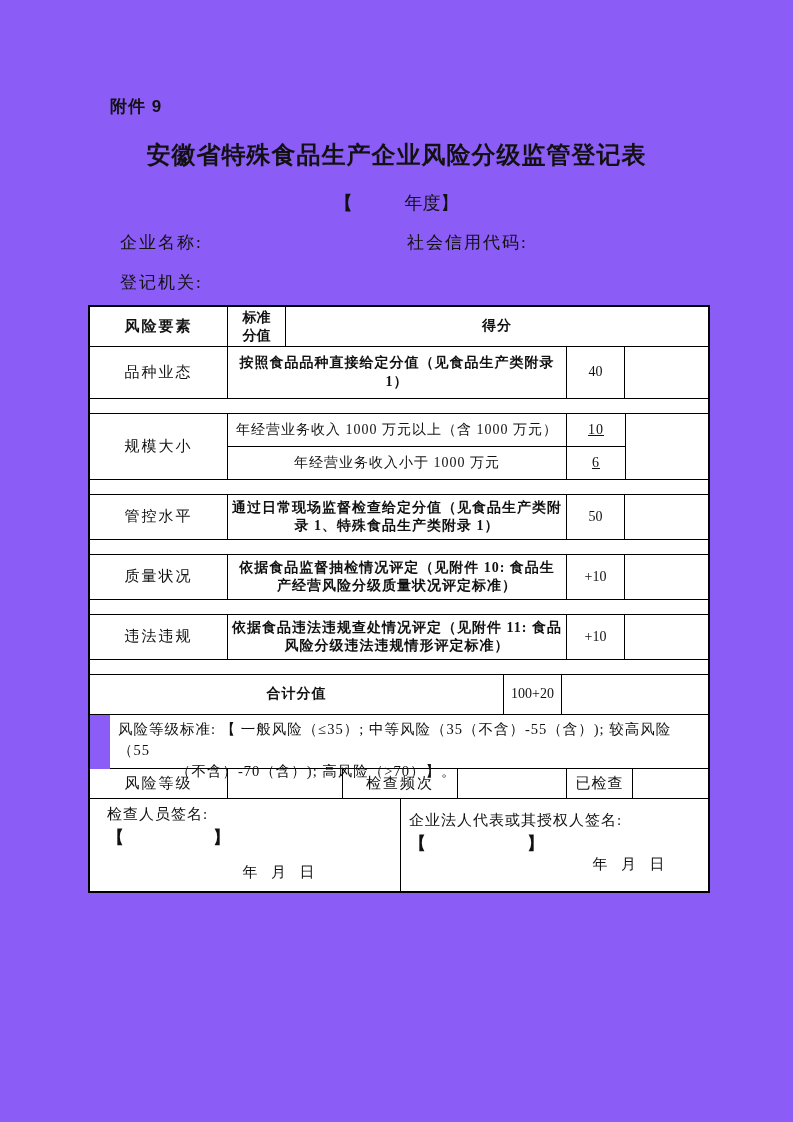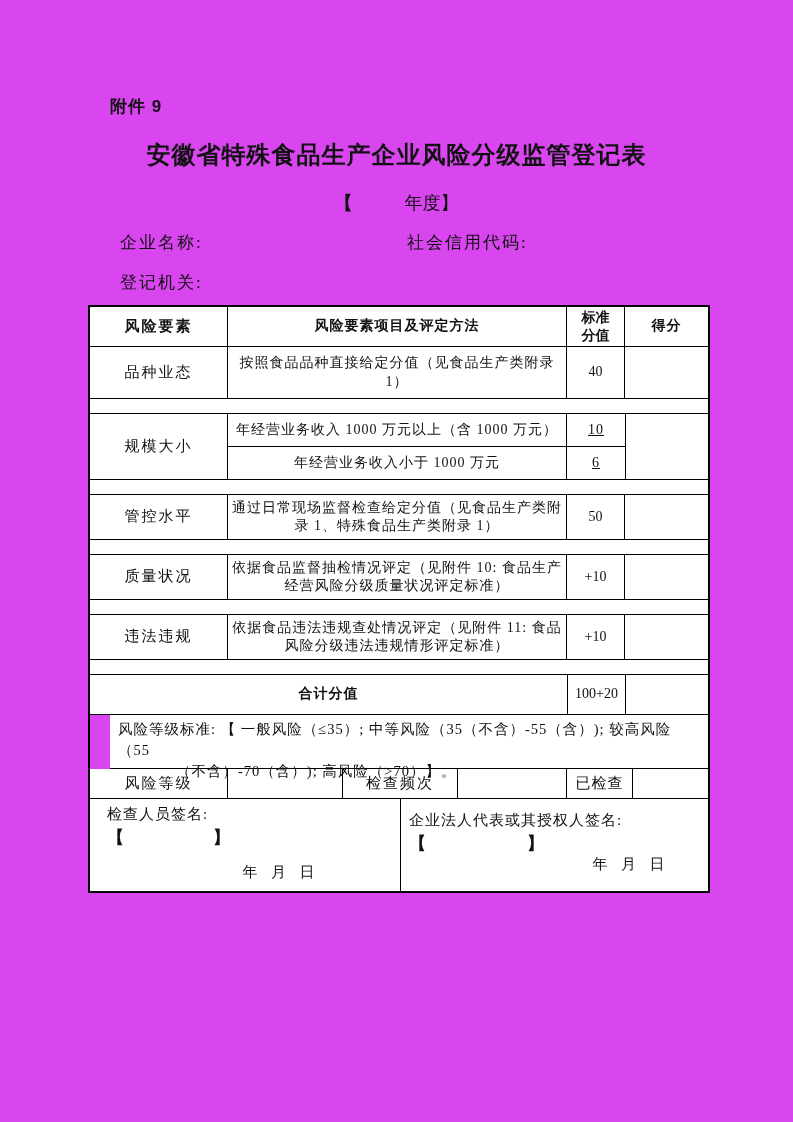--- a/index.html
+++ b/index.html
@@ -2,21 +2,21 @@
 <html><head>
 <meta charset="utf-8">
 <style>
   * { margin:0; padding:0; box-sizing:border-box; }
   html,body { background:#888; }
   body { font-family:"Liberation Serif","DejaVu Serif",serif; color:#111; }
   .page {
     position:relative;
     width:793px; height:1122px;
     margin:0 auto;
-    background:#d946ef;
+    background:#8b5cf6;
   }
   .attachment {
     position:absolute; top:95px; left:110px;
     font-family:"Liberation Sans","DejaVu Sans",sans-serif;
     font-weight:600; font-size:17px; letter-spacing:1px;
   }
   .doc-title {
     position:absolute; top:139px; left:0; right:0;
     text-align:center; font-size:24px; font-weight:bold; letter-spacing:1px;
   }
@@ -40,24 +40,24 @@
   }
   .tr { display:flex; border-bottom:1px solid #000; background:#fff; }
   .tr:last-child { border-bottom:none;padding-left:9px; }
   .td {
     border-right:1px solid #000;
     display:flex; align-items:center; justify-content:center;
     text-align:center; padding:2px 4px; letter-spacing:1px; line-height:1.32;
   }
   .td:last-child { border-right:none; }
   .c1 { width:138px; flex:none; font-size:15px; letter-spacing:2px; }
-  .c2 { width:339px; flex:none; }
+  .c2 { width:339px; flex:none;font-weight:bold; }
   .c3 { width:58px;  flex:none; letter-spacing:0; }
   .c4 { flex:1; }
-  .cmerge { width:478px; flex:none; }
+  .cmerge { width:414px; flex:none; }
   .bold { font-weight:bold; }
   .wrap2 { display:inline-block; width:34px; word-break:break-all; line-height:1.25; }
   .sep { height:15px; }
   .h40{height:40px;font-family:Liberation Serif, serif;} .h52{height:52px;} .h66{height:66px;} .h45{height:45px;justify-content:center;}
   .h54{height:54px;margin-left:20px;} .h30{height:30px;} .h28{height:28px;} .h92{height:92px;}
 
   .subcol { width:398px; flex:none; display:flex; flex-direction:column; border-right:1px solid #000; }
   .subrow { display:flex; flex:1; border-bottom:1px solid #000; }
   .subrow:last-child { border-bottom:none; }
   .subrow .sc2 { width:339px; flex:none; }
@@ -96,21 +96,20 @@
   <div class="year-line"><span class="bracket">【</span><span class="year-gap"></span><span>年度】</span></div>
 
   <div class="field-label f-enterprise">企业名称:</div>
   <div class="field-label f-credit">社会信用代码:</div>
   <div class="field-label f-registration">登记机关:</div>
 
   <div class="risk-table">
 
     <div class="tr h40">
       <div class="td c1 bold">风险要素</div>
-      <div class="td c2 bold">风险要素项目及评定方法</div>
       <div class="td c3 bold">
           <span class="wrap2">标准分值</span>
         </div>
       <div class="td c4 bold">得分</div>
     </div>
 
     <div class="tr h52">
       <div class="td c1">品种业态</div>
       <div class="td c2">按照食品品种直接给定分值（见食品生产类附录 1）</div>
       <div class="td c3">40</div>

